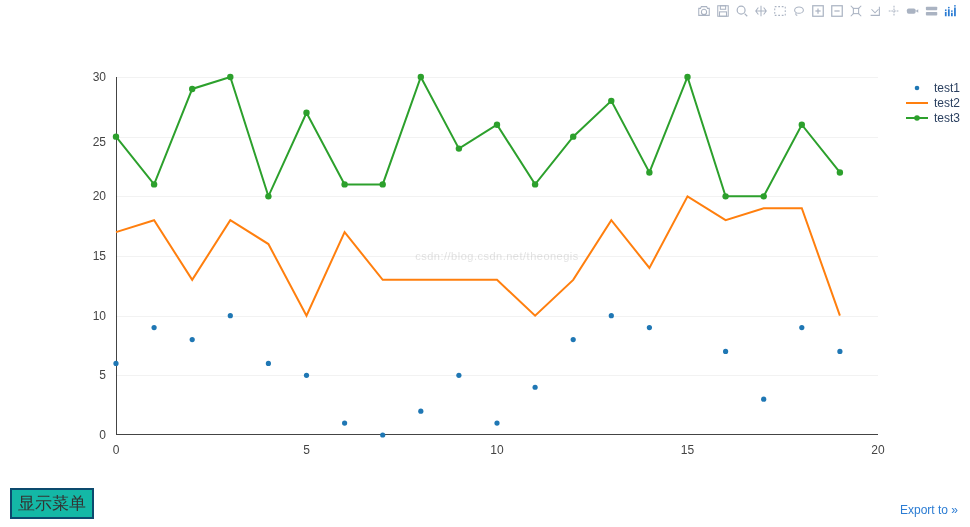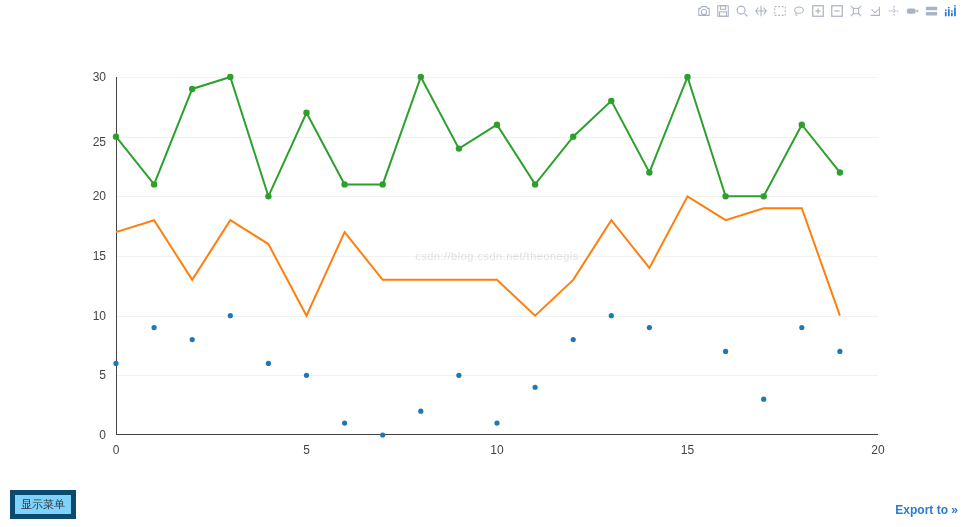--- a/index.html
+++ b/index.html
@@ -11,22 +11,22 @@
   .plot-area{position:absolute;left:116px;top:77px;width:762px;height:358px}
   .axis-line{position:absolute;background:#444}
   .grid-line{position:absolute;background:rgba(0,0,0,0.05)}
   .tick-x{position:absolute;top:100%;transform:translate(-50%,8px);font-size:12px;color:#444}
   .tick-y{position:absolute;right:100%;transform:translate(-10px,-50%);font-size:12px;color:#444;text-align:left}
   .legend{position:absolute;left:906px;top:80px;font-size:12px;color:#2a3f5f}
   .legend .row{display:flex;align-items:center;gap:6px;height:15px}
   .legend .swatch{width:22px;height:10px;position:relative;display:flex;align-items:center;justify-content:center}
   .legend .swatch svg{width:22px;height:10px}
   .watermark{position:absolute;left:50%;top:50%;transform:translate(-50%,-50%);color:#e3e3e3;font-size:11px;letter-spacing:.5px;pointer-events:none}
-  .menu-btn{position:absolute;left:10px;bottom:8px;border:5px solid #0c4a6e;background:#7dd3fc;padding:2px 6px;font-size:11px;color:#333;cursor:pointer}
-  .export-link{position:absolute;right:12px;bottom:10px;font-size:12px;font-weight:bold;color:#2b7cd3;cursor:pointer}
+  .menu-btn{position:absolute;left:10px;bottom:8px;border:2px solid #0c4a6e;background:#14b8a6;padding:2px 6px;font-size:17px;color:#333;cursor:pointer}
+  .export-link{position:absolute;right:12px;bottom:10px;font-size:12px;font-weight:normal;color:#2b7cd3;cursor:pointer}
   svg.plot{position:absolute;left:0;top:0;overflow:visible}
 </style>
 </head>
 <body>
 <div class="page">
 
   <div class="toolbar">
     <span class="tb" title="snapshot">
       <svg viewBox="0 0 16 16" fill="currentColor">
           <path d="M2 5h2l1-2h6l1 2h2v8H2z M8 12a3 3 0 1 0 0-6 3 3 0 0 0 0 6z" fill="none" stroke="currentColor" stroke-width="1.2"></path>
@@ -187,16 +187,43 @@
         <circle cx="495.3" cy="23.866666666666674" r="3.2" fill="#2ca02c"></circle>
         <circle cx="533.4" cy="95.4666666666667" r="3.2" fill="#2ca02c"></circle>
         <circle cx="571.5" cy="0" r="3.2" fill="#2ca02c"></circle>
         <circle cx="609.6" cy="119.33333333333334" r="3.2" fill="#2ca02c"></circle>
         <circle cx="647.6999999999999" cy="119.33333333333334" r="3.2" fill="#2ca02c"></circle>
         <circle cx="685.8000000000001" cy="47.73333333333335" r="3.2" fill="#2ca02c"></circle>
         <circle cx="723.9" cy="95.4666666666667" r="3.2" fill="#2ca02c"></circle>
       </svg>
   </div>
 
+  <div class="legend">
+    <div class="row">
+      <span class="swatch">
+        <svg>
+            <circle cx="11" cy="5" r="2.3" fill="#1f77b4"></circle>
+          </svg>
+      </span>
+      <span>test1</span>
+    </div>
+    <div class="row">
+      <span class="swatch">
+        <svg>
+            <line x1="0" y1="5" x2="22" y2="5" stroke="#ff7f0e" stroke-width="2"></line>
+          </svg>
+      </span>
+      <span>test2</span>
+    </div>
+    <div class="row">
+      <span class="swatch">
+        <svg>
+            <line x1="0" y1="5" x2="22" y2="5" stroke="#2ca02c" stroke-width="2"></line>
+            <circle cx="11" cy="5" r="2.8" fill="#2ca02c"></circle>
+          </svg>
+      </span>
+      <span>test3</span>
+    </div>
+  </div>
 
   <button class="menu-btn">显示菜单</button>
   <span class="export-link">Export to »</span>
 </div>
 
 </body></html>

